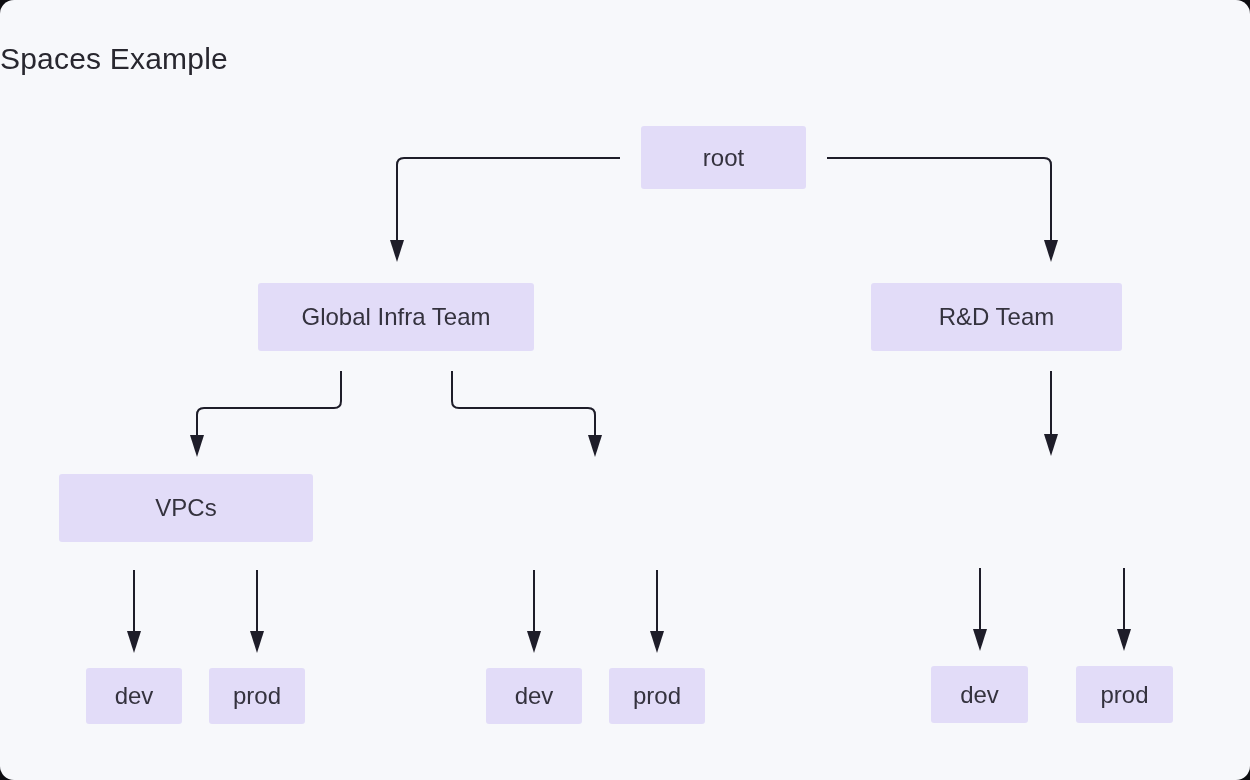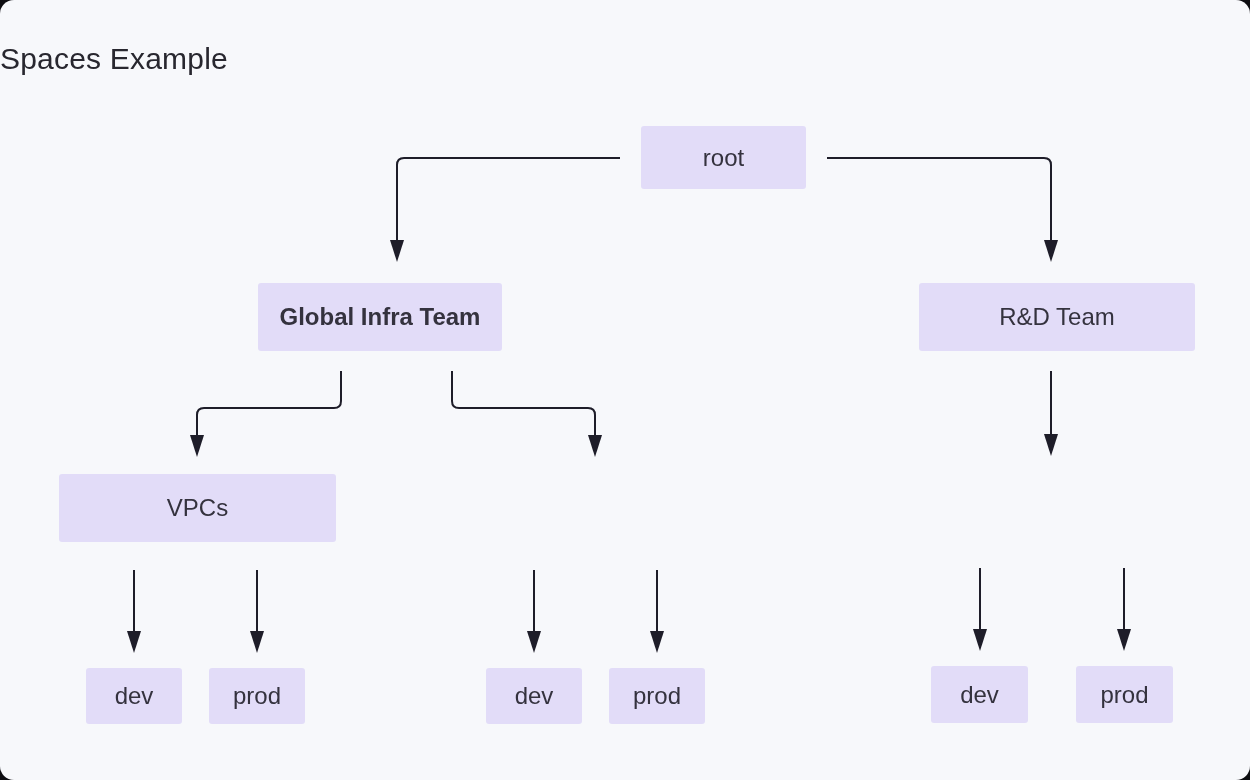--- a/index.html
+++ b/index.html
@@ -118,29 +118,29 @@
     <g>
       <path d="M 1124 568 L 1124 629"></path>
       <polygon points="1117,629 1131,629 1124,651"></polygon>
     </g>
   </svg>
 
   <div class="node" style="left:641px; top:126px; width:165px; height:63px;">
     <span>root</span>
   </div>
 
-  <div class="node" style="left:258px; top:283px; width:244px; height:68px;font-weight:bold;">
+  <div class="node" style="left:258px; top:283px; width:276px; height:68px;">
     <span>Global Infra Team</span>
   </div>
 
-  <div class="node" style="left:919px; top:283px; width:276px; height:68px;">
+  <div class="node" style="left:871px; top:283px; width:251px; height:68px;">
     <span>R&amp;D Team</span>
   </div>
 
-  <div class="node" style="left:59px; top:474px; width:277px; height:68px;">
+  <div class="node" style="left:59px; top:474px; width:254px; height:68px;">
     <span>VPCs</span>
   </div>
 
 
 
   <div class="node" style="left:86px; top:668px; width:96px; height:56px;">
     <span>dev</span>
   </div>
 
   <div class="node" style="left:209px; top:668px; width:96px; height:56px;">

